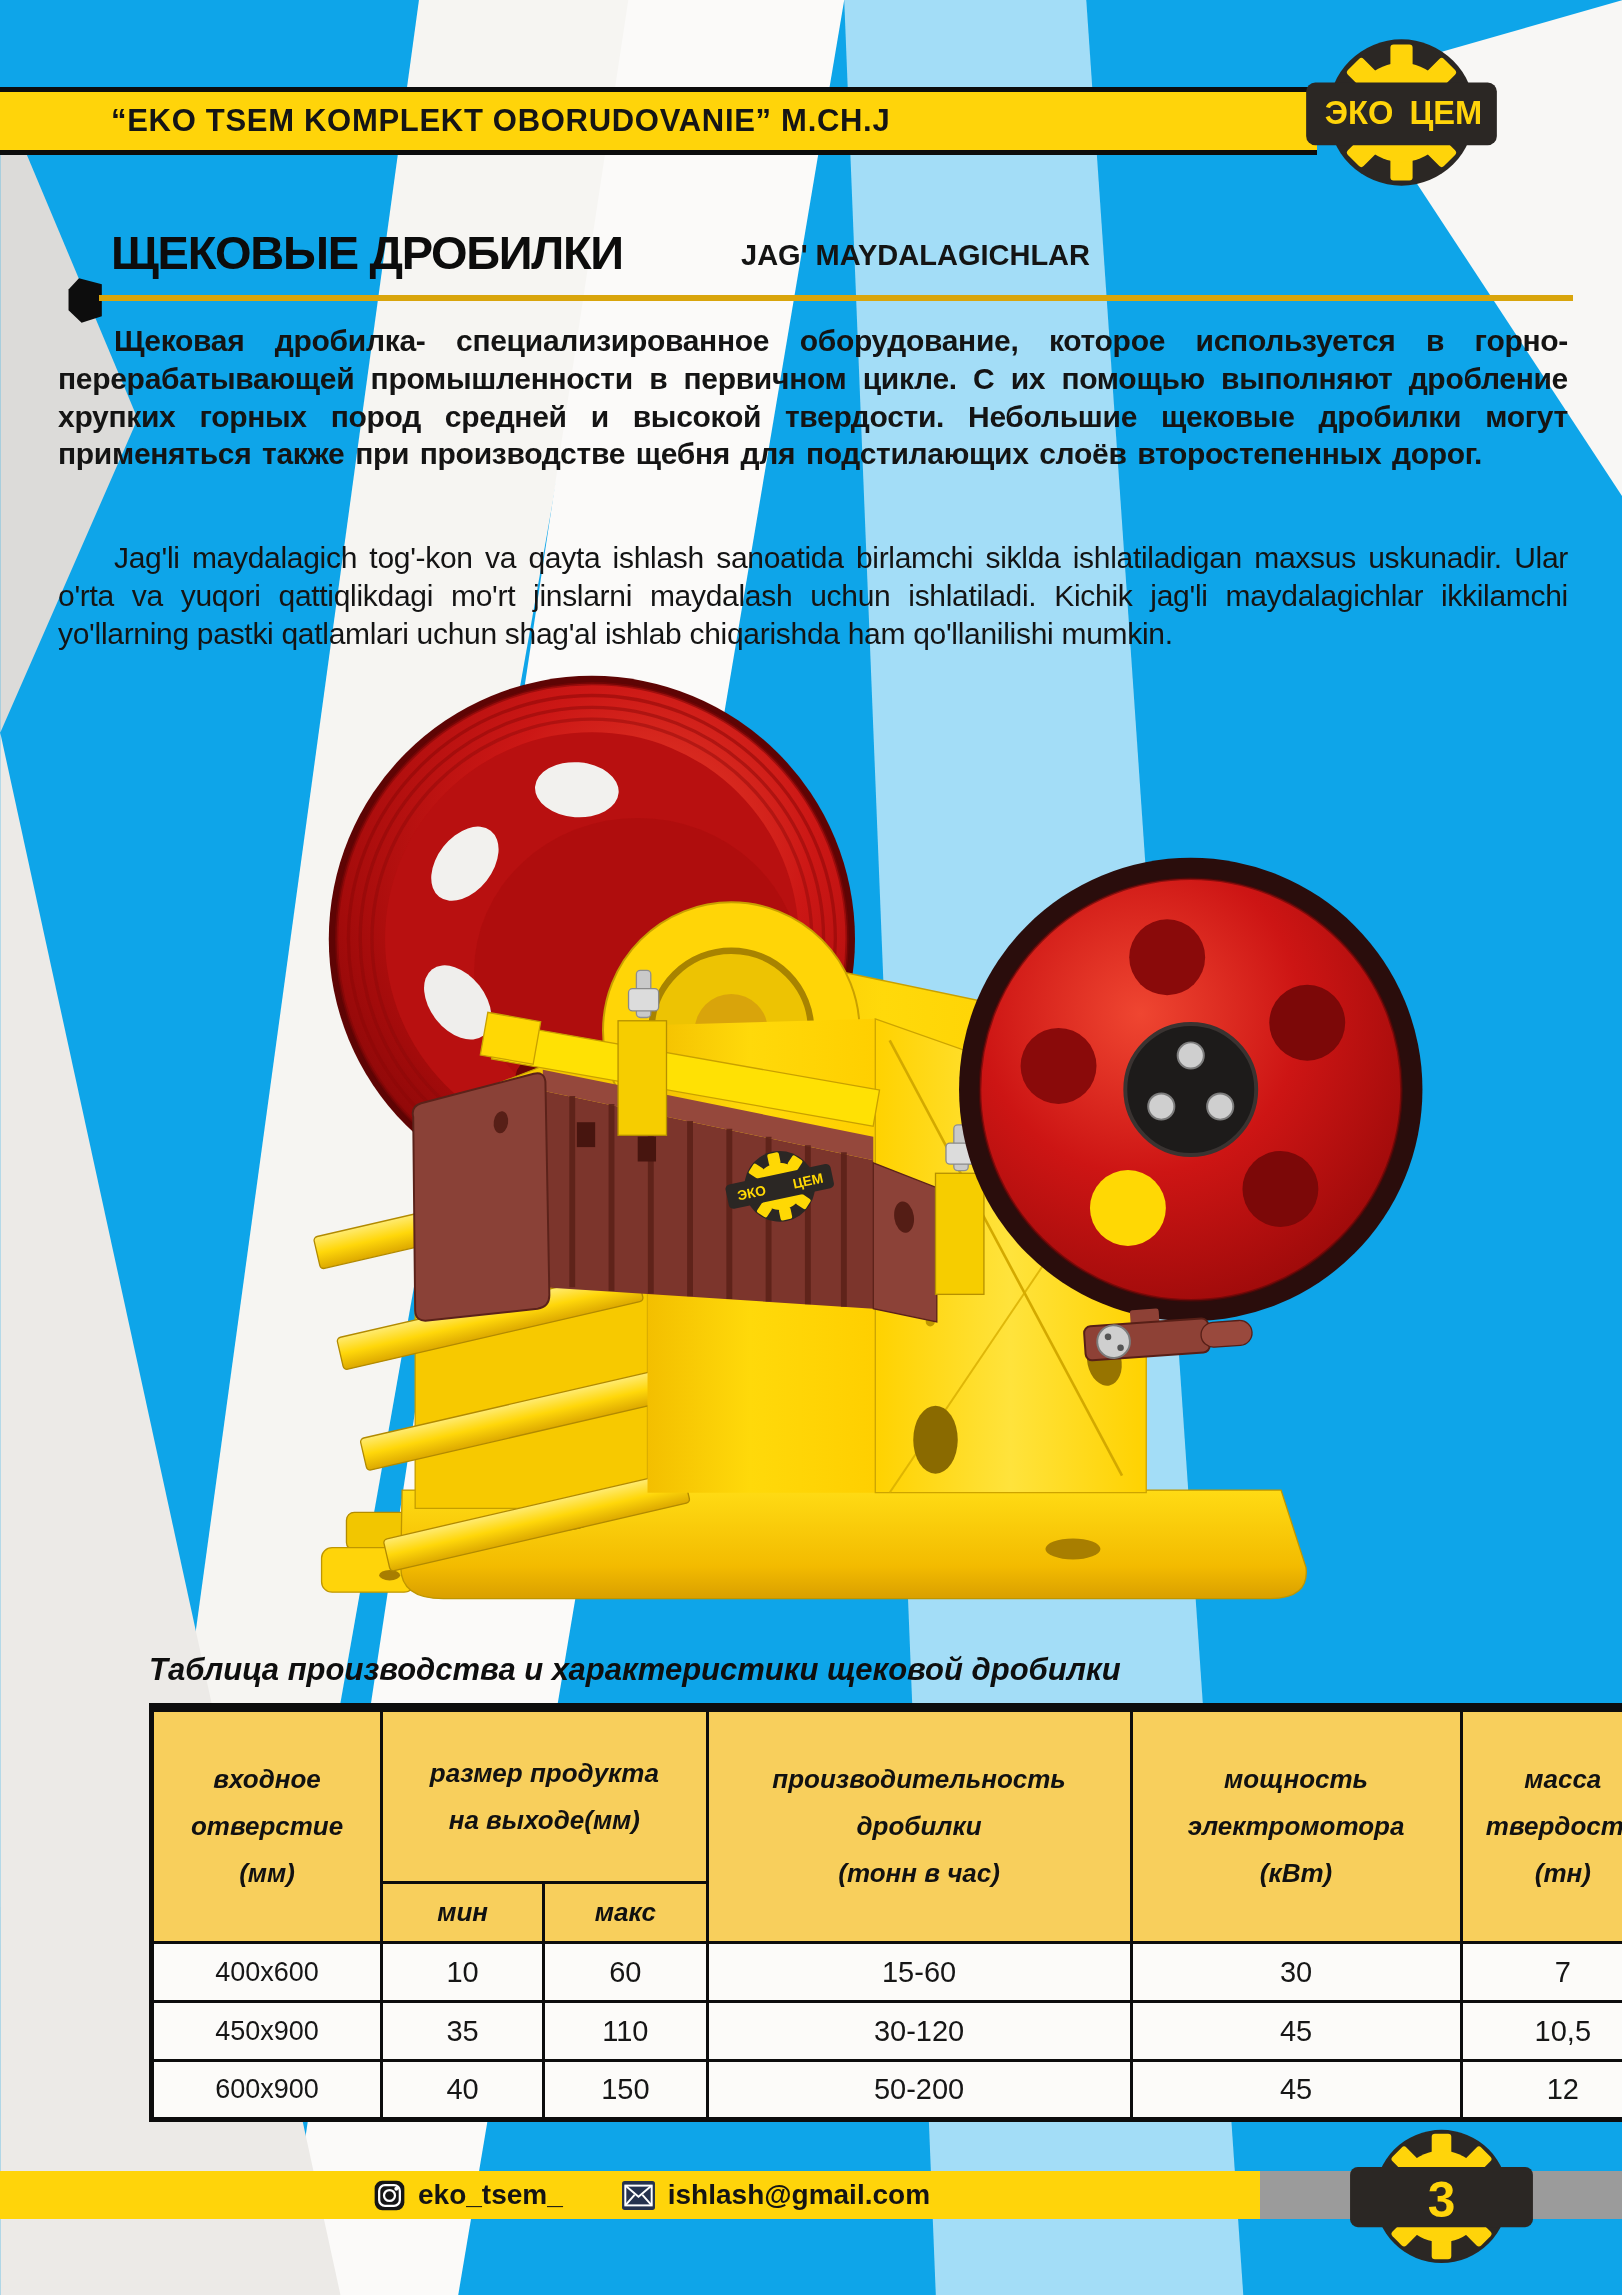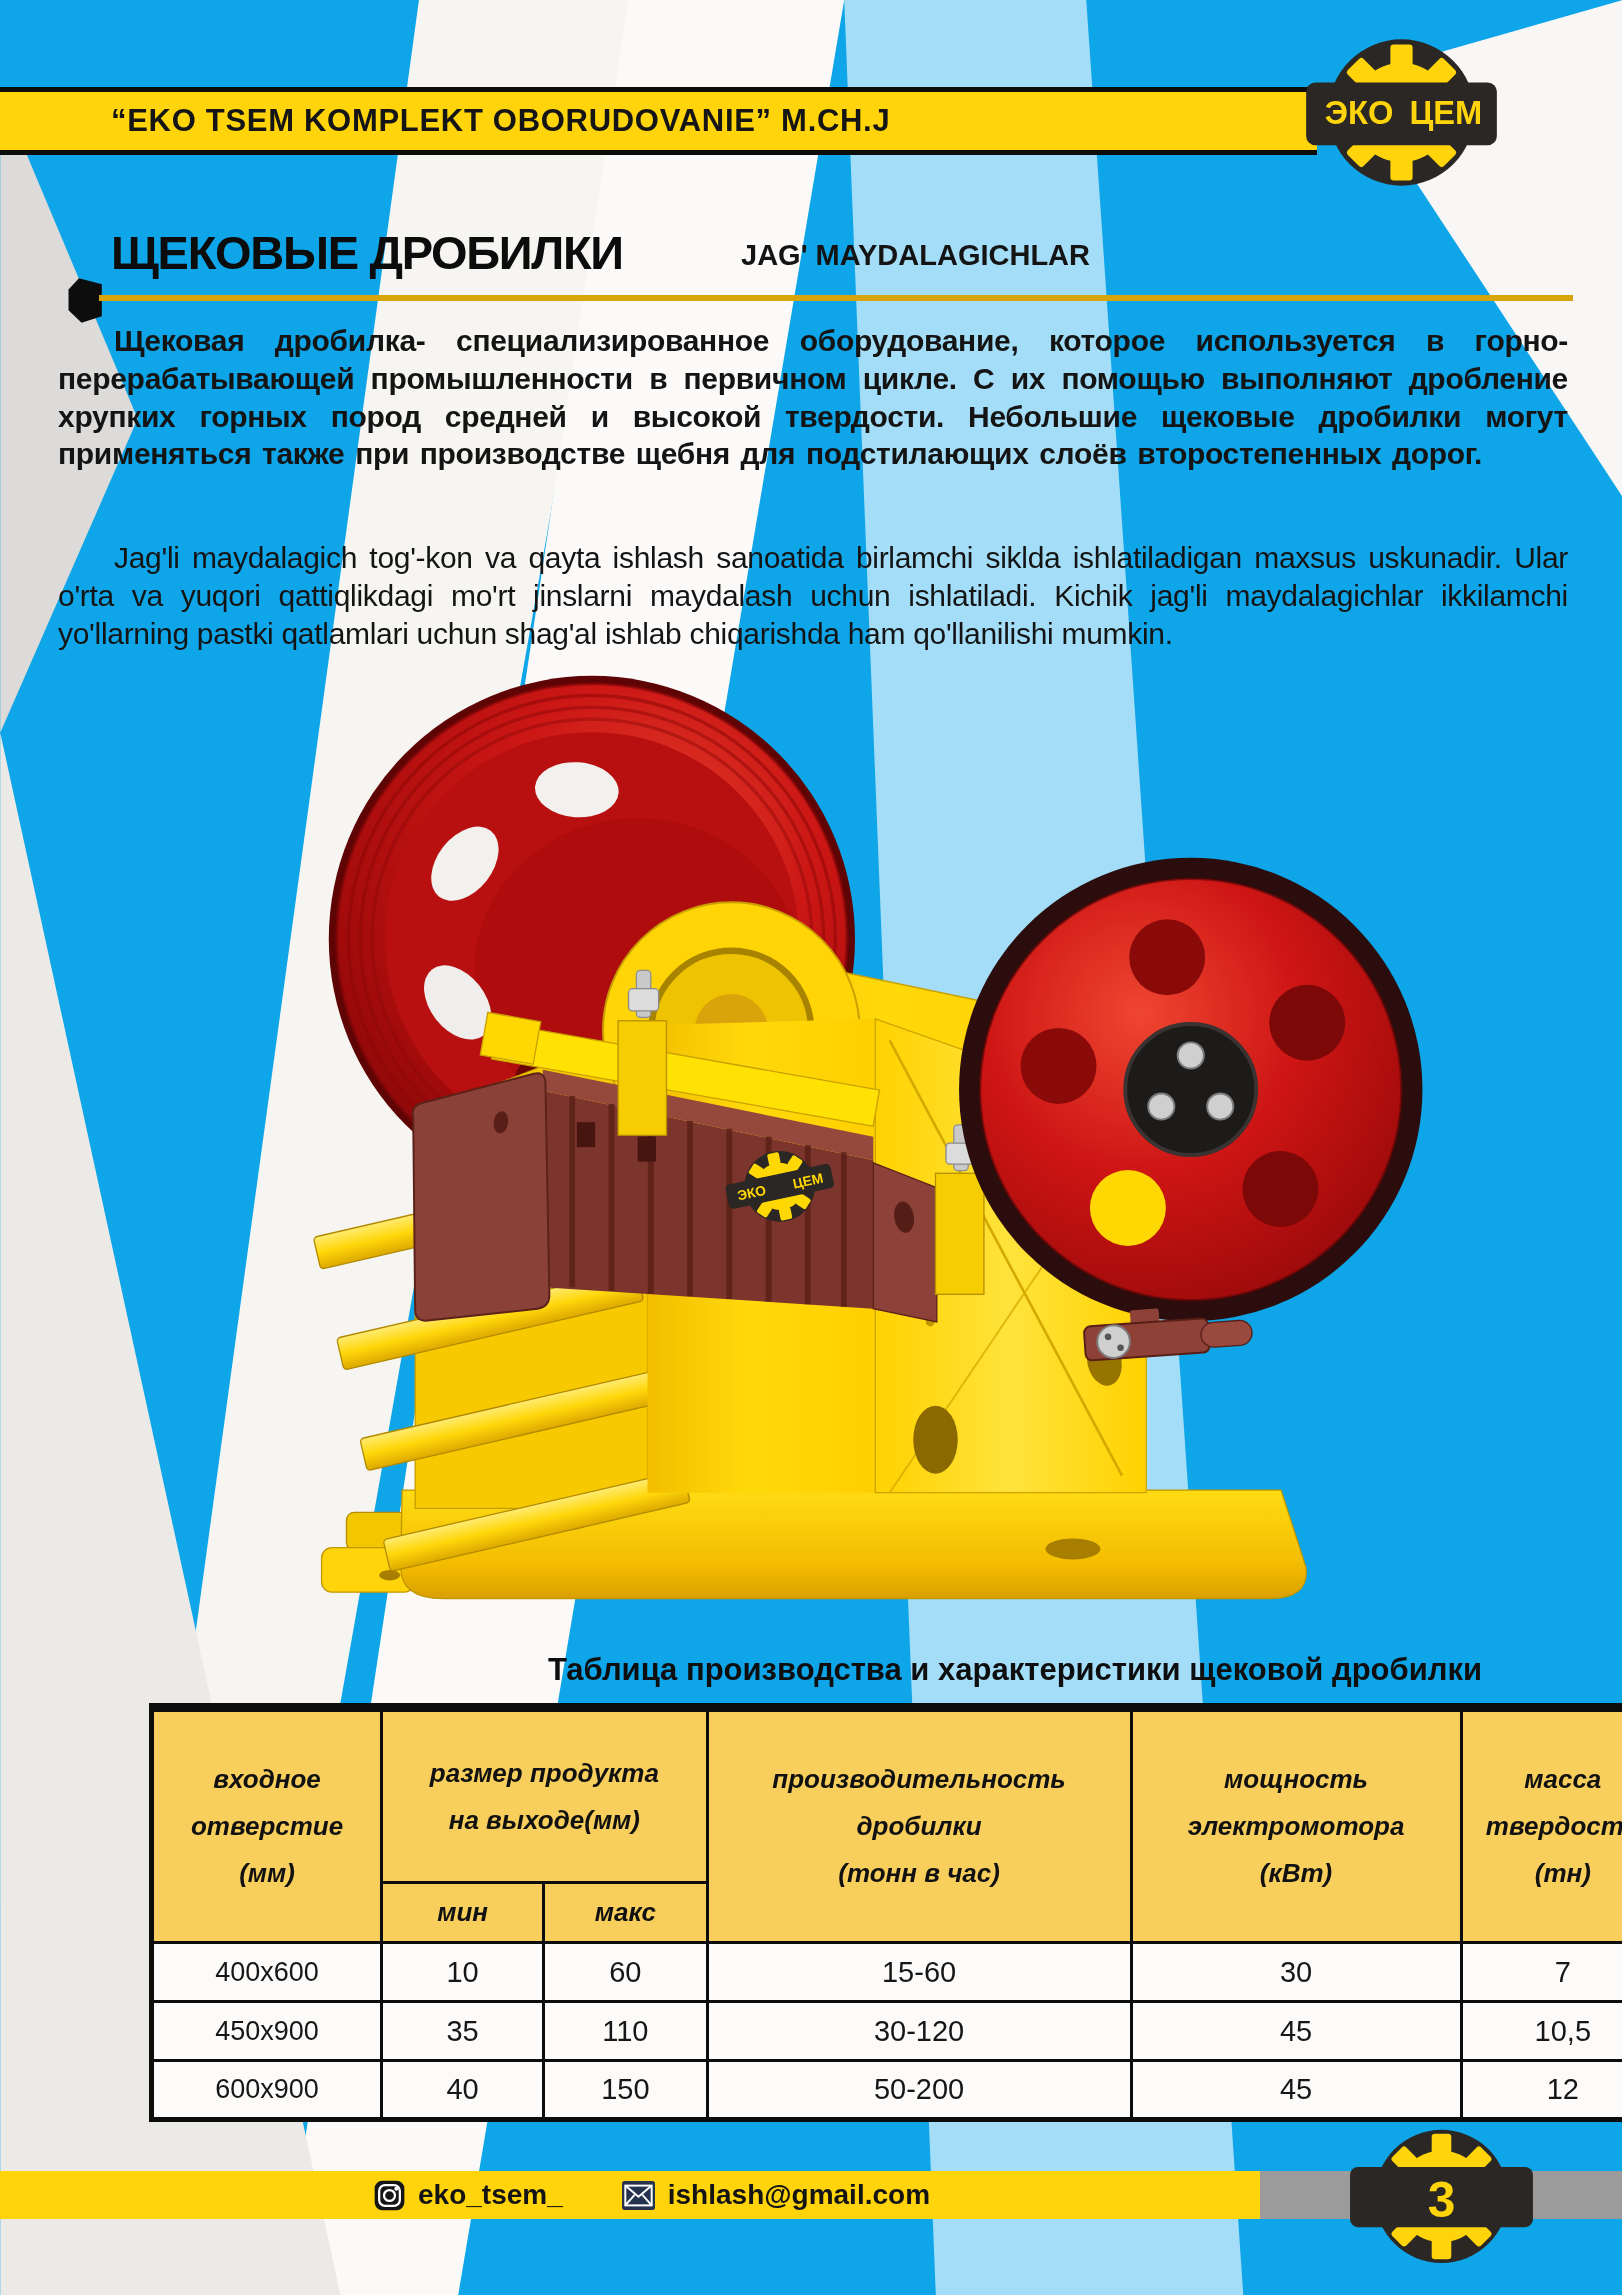--- a/index.html
+++ b/index.html
@@ -20,22 +20,22 @@
   .gold-rule{position:absolute;left:99px;top:295px;width:1474px;height:5.9px;background:#D9A50C;}
 
   
   .para{position:absolute;left:58px;width:1510px;text-align:justify;color:#141414;}
   .para-ru{top:322px;font-size:30px;font-weight:700;line-height:1.26;text-indent:56px;word-spacing:2.6px;letter-spacing:-0.3px;}
   .para-uz{top:539px;font-size:30px;font-weight:400;line-height:1.26;text-indent:56px;letter-spacing:-0.3px;}
 
   .machine{position:absolute;left:281px;top:664px;}
 
   
-  .tbl-caption{position:absolute;left:149px;top:1652px;width:1333px;text-align:right;
-               font-size:31px;font-weight:700;color:#0e0e0e;}
+  .tbl-caption{position:absolute;left:149px;top:1652px;width:1333px;text-align:left;
+               font-size:31px;font-weight:700;font-style:italic;color:#0e0e0e;}
   .tbl-wrap{position:absolute;left:149px;top:1703px;width:1519px;}
   .spec-table{border-collapse:collapse;width:100%;table-layout:fixed;border:5.2px solid #0d0d0d;border-top-width:9.2px;}
   .spec-table th,.spec-table td{border:3.3px solid #0d0d0d;padding:0;text-align:center;vertical-align:middle;}
   .spec-table th{background:#F8CF5C;font-style:italic;font-weight:700;font-size:26px;line-height:1.8;white-space:pre-line;color:#111;}
   .spec-table td{background:#fcfbf9;font-size:29px;color:#161616;}
   .spec-table td.model{font-weight:400;font-size:27px;}
   tr.h1{height:175px;} tr.h2{height:60px;} tr.data{height:59px;}
 
   
   .footer-bar{position:absolute;left:0;top:2171px;width:1260px;height:48px;background:#FFD40A;}

